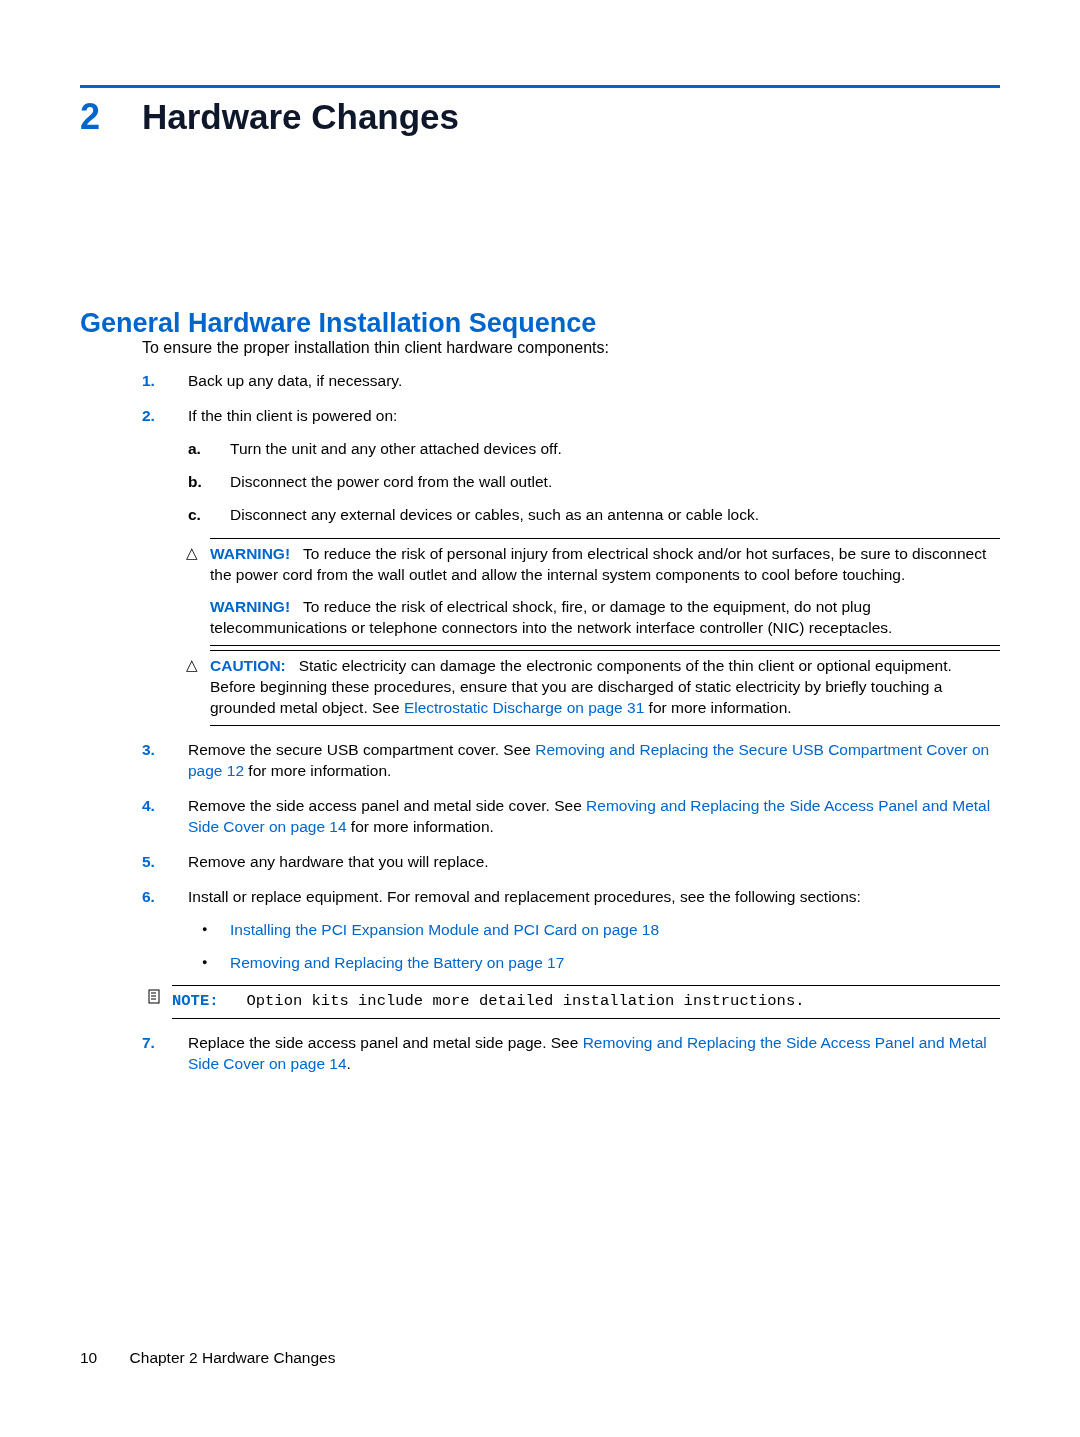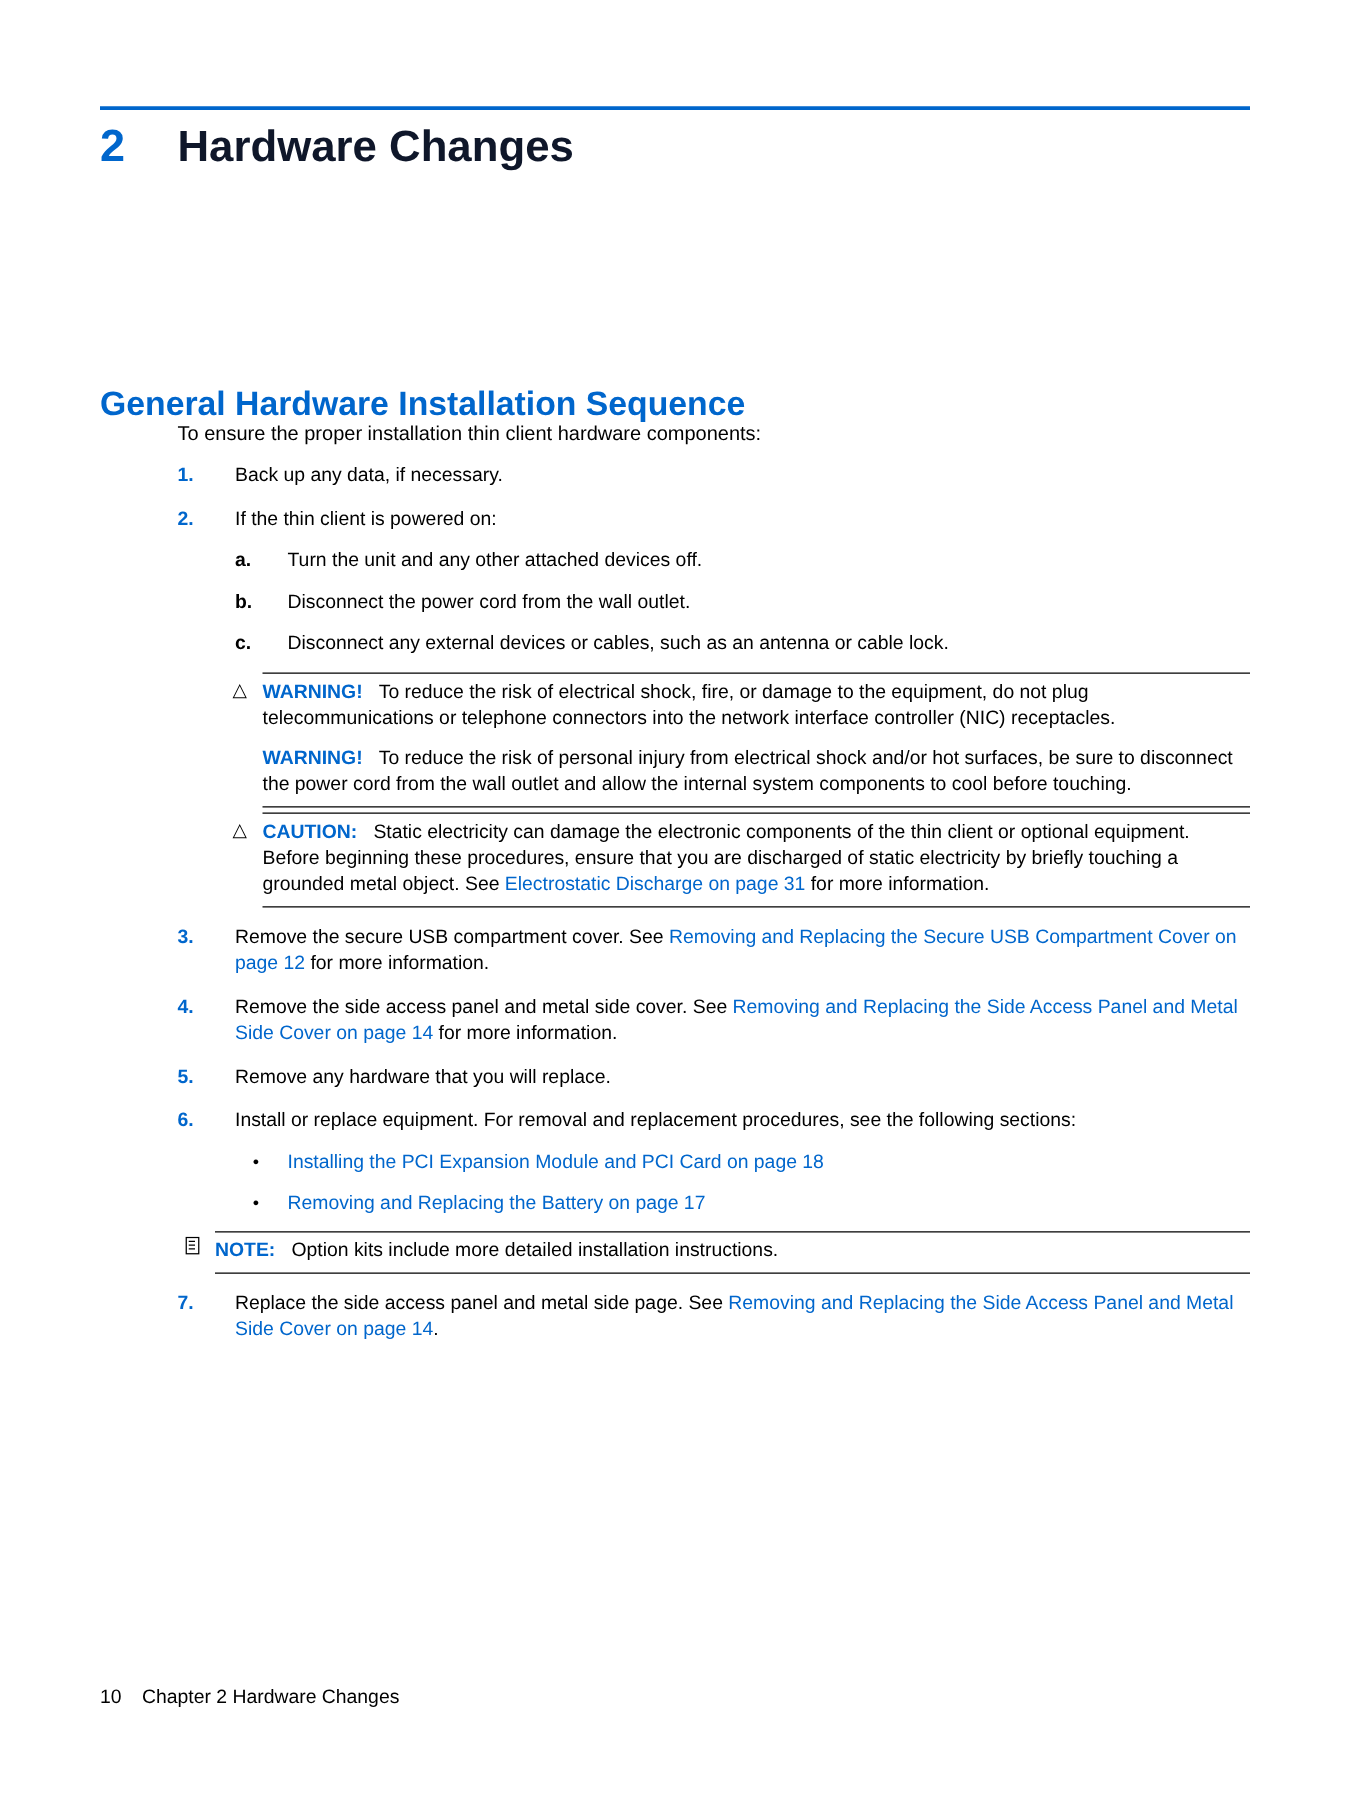--- a/index.html
+++ b/index.html
@@ -124,21 +124,21 @@
     a.xref {
       color: #0066cc;
       cursor: pointer;
     }
     .footer {
       position: absolute;
       left: 80px;
       bottom: 70px;
       font-size: 15.5px;
     }
-    .footer-pg { margin-right: 12px; text-align: center; }
+    .footer-pg { margin-right: 28px; text-align: center; }
   </style>
 </head>
 <body>
 
 <div class="rule-top"></div>
 <div class="chapter-row">
   <div class="chapter-num">2</div>
   <div class="chapter-title">Hardware Changes</div>
 </div>
 
@@ -166,24 +166,24 @@
       <li>
         <span class="marker">c.</span>
         <span>Disconnect any external devices or cables, such as an antenna or cable lock.</span>
       </li>
     </ol>
 
     <div class="callout-wrap">
       <div class="callout-frame">
         <span class="callout-icon">△</span>
         <div class="callout-para">
+          <span class="callout-label">WARNING!</span>&nbsp;&nbsp;&nbsp;<span>To reduce the risk of personal injury from electrical shock and/or hot surfaces, be sure to disconnect the power cord from the wall outlet and allow the internal system components to cool before touching.</span>
+        </div>
+        <div class="callout-para">
           <span class="callout-label">WARNING!</span>&nbsp;&nbsp;&nbsp;<span>To reduce the risk of electrical shock, fire, or damage to the equipment, do not plug telecommunications or telephone connectors into the network interface controller (NIC) receptacles.</span>
-        </div>
-        <div class="callout-para">
-          <span class="callout-label">WARNING!</span>&nbsp;&nbsp;&nbsp;<span>To reduce the risk of personal injury from electrical shock and/or hot surfaces, be sure to disconnect the power cord from the wall outlet and allow the internal system components to cool before touching.</span>
         </div>
       </div>
     </div>
 
     <div class="callout-wrap">
       <div class="callout-frame">
         <span class="callout-icon">△</span>
         <div class="callout-para">
           <span class="callout-label">CAUTION:</span>&nbsp;&nbsp;&nbsp;<span>Static electricity can damage the electronic components of the thin client or optional equipment. Before beginning these procedures, ensure that you are discharged of static electricity by briefly touching a grounded metal object. See </span><a class="xref">Electrostatic Discharge on page 31</a><span> for more information.</span>
         </div>
@@ -207,21 +207,21 @@
   </li>
 
   <li>
     <span class="marker">6.</span>
     <span>Install or replace equipment. For removal and replacement procedures, see the following sections:</span>
     <ul class="bullets">
       <li><a class="xref">Installing the PCI Expansion Module and PCI Card on page 18</a></li>
       <li><a class="xref">Removing and Replacing the Battery on page 17</a></li>
     </ul>
 
-    <div class="callout-wrap" style="margin-left:-8px;">
+    <div class="callout-wrap" style="margin-left:-8px;font-family:Liberation Mono, monospace;">
       <div class="callout-frame">
         <span class="callout-icon" style="top:3px;">
           <svg width="15" height="16" viewBox="0 0 15 16">
               <rect x="1" y="1" width="10" height="13" fill="none" stroke="#000" stroke-width="1"></rect>
               <line x1="3" y1="4" x2="8" y2="4" stroke="#000"></line>
               <line x1="3" y1="7" x2="8" y2="7" stroke="#000"></line>
               <line x1="3" y1="10" x2="8" y2="10" stroke="#000"></line>
             </svg>
         </span>
         <div class="callout-para">

